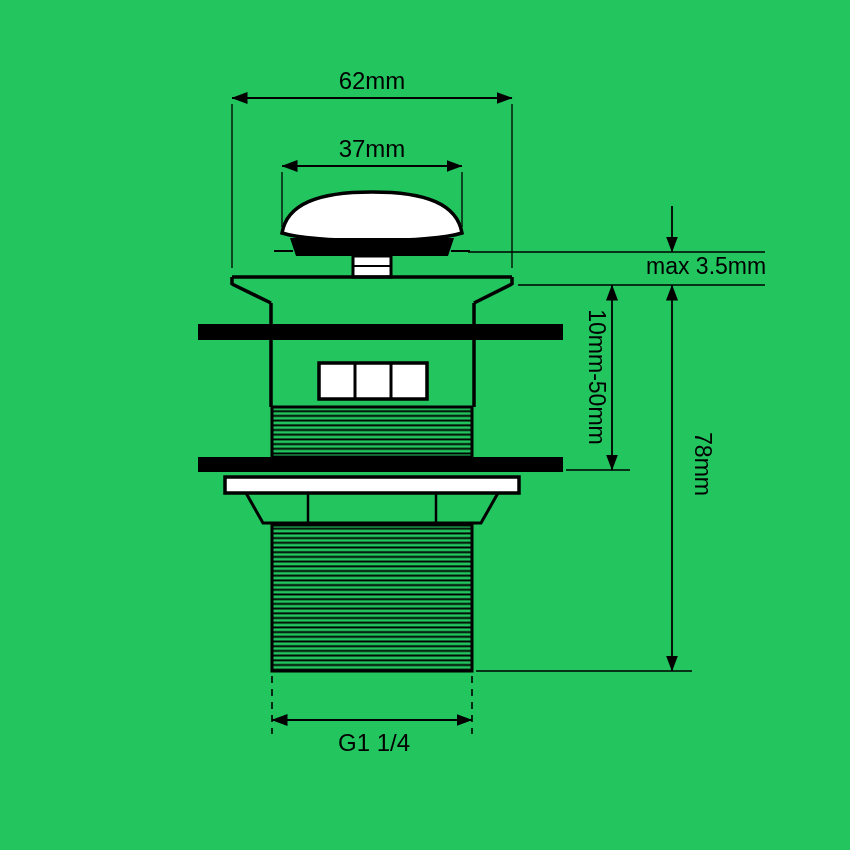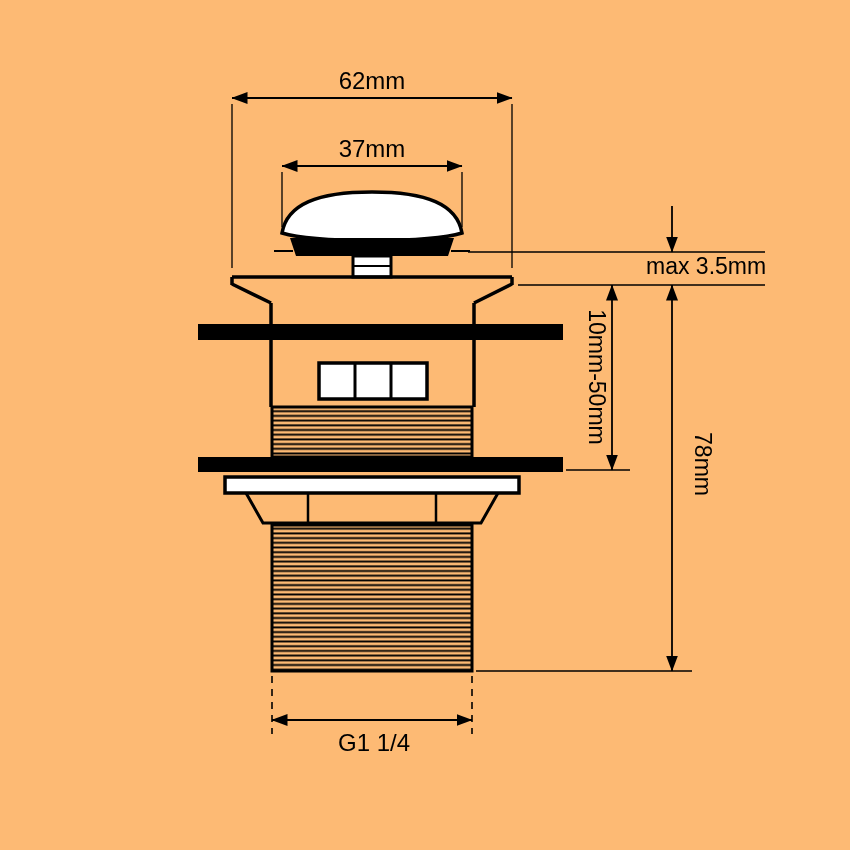--- a/index.html
+++ b/index.html
@@ -4,21 +4,21 @@
 <style>
   html, body {
     margin: 0;
     padding: 0;
     background: #ffffff;
   }
   .stage {
     position: relative;
     width: 850px;
     height: 850px;
-    background: #fdba74;
+    background: #22c55e;
     overflow: hidden;
   }
   svg text {
     font-family: "Liberation Sans", "DejaVu Sans", sans-serif;
     fill: #000000;
   }
   .dim-text {
     font-size: 24px;
   }
   .dim-text-small {

